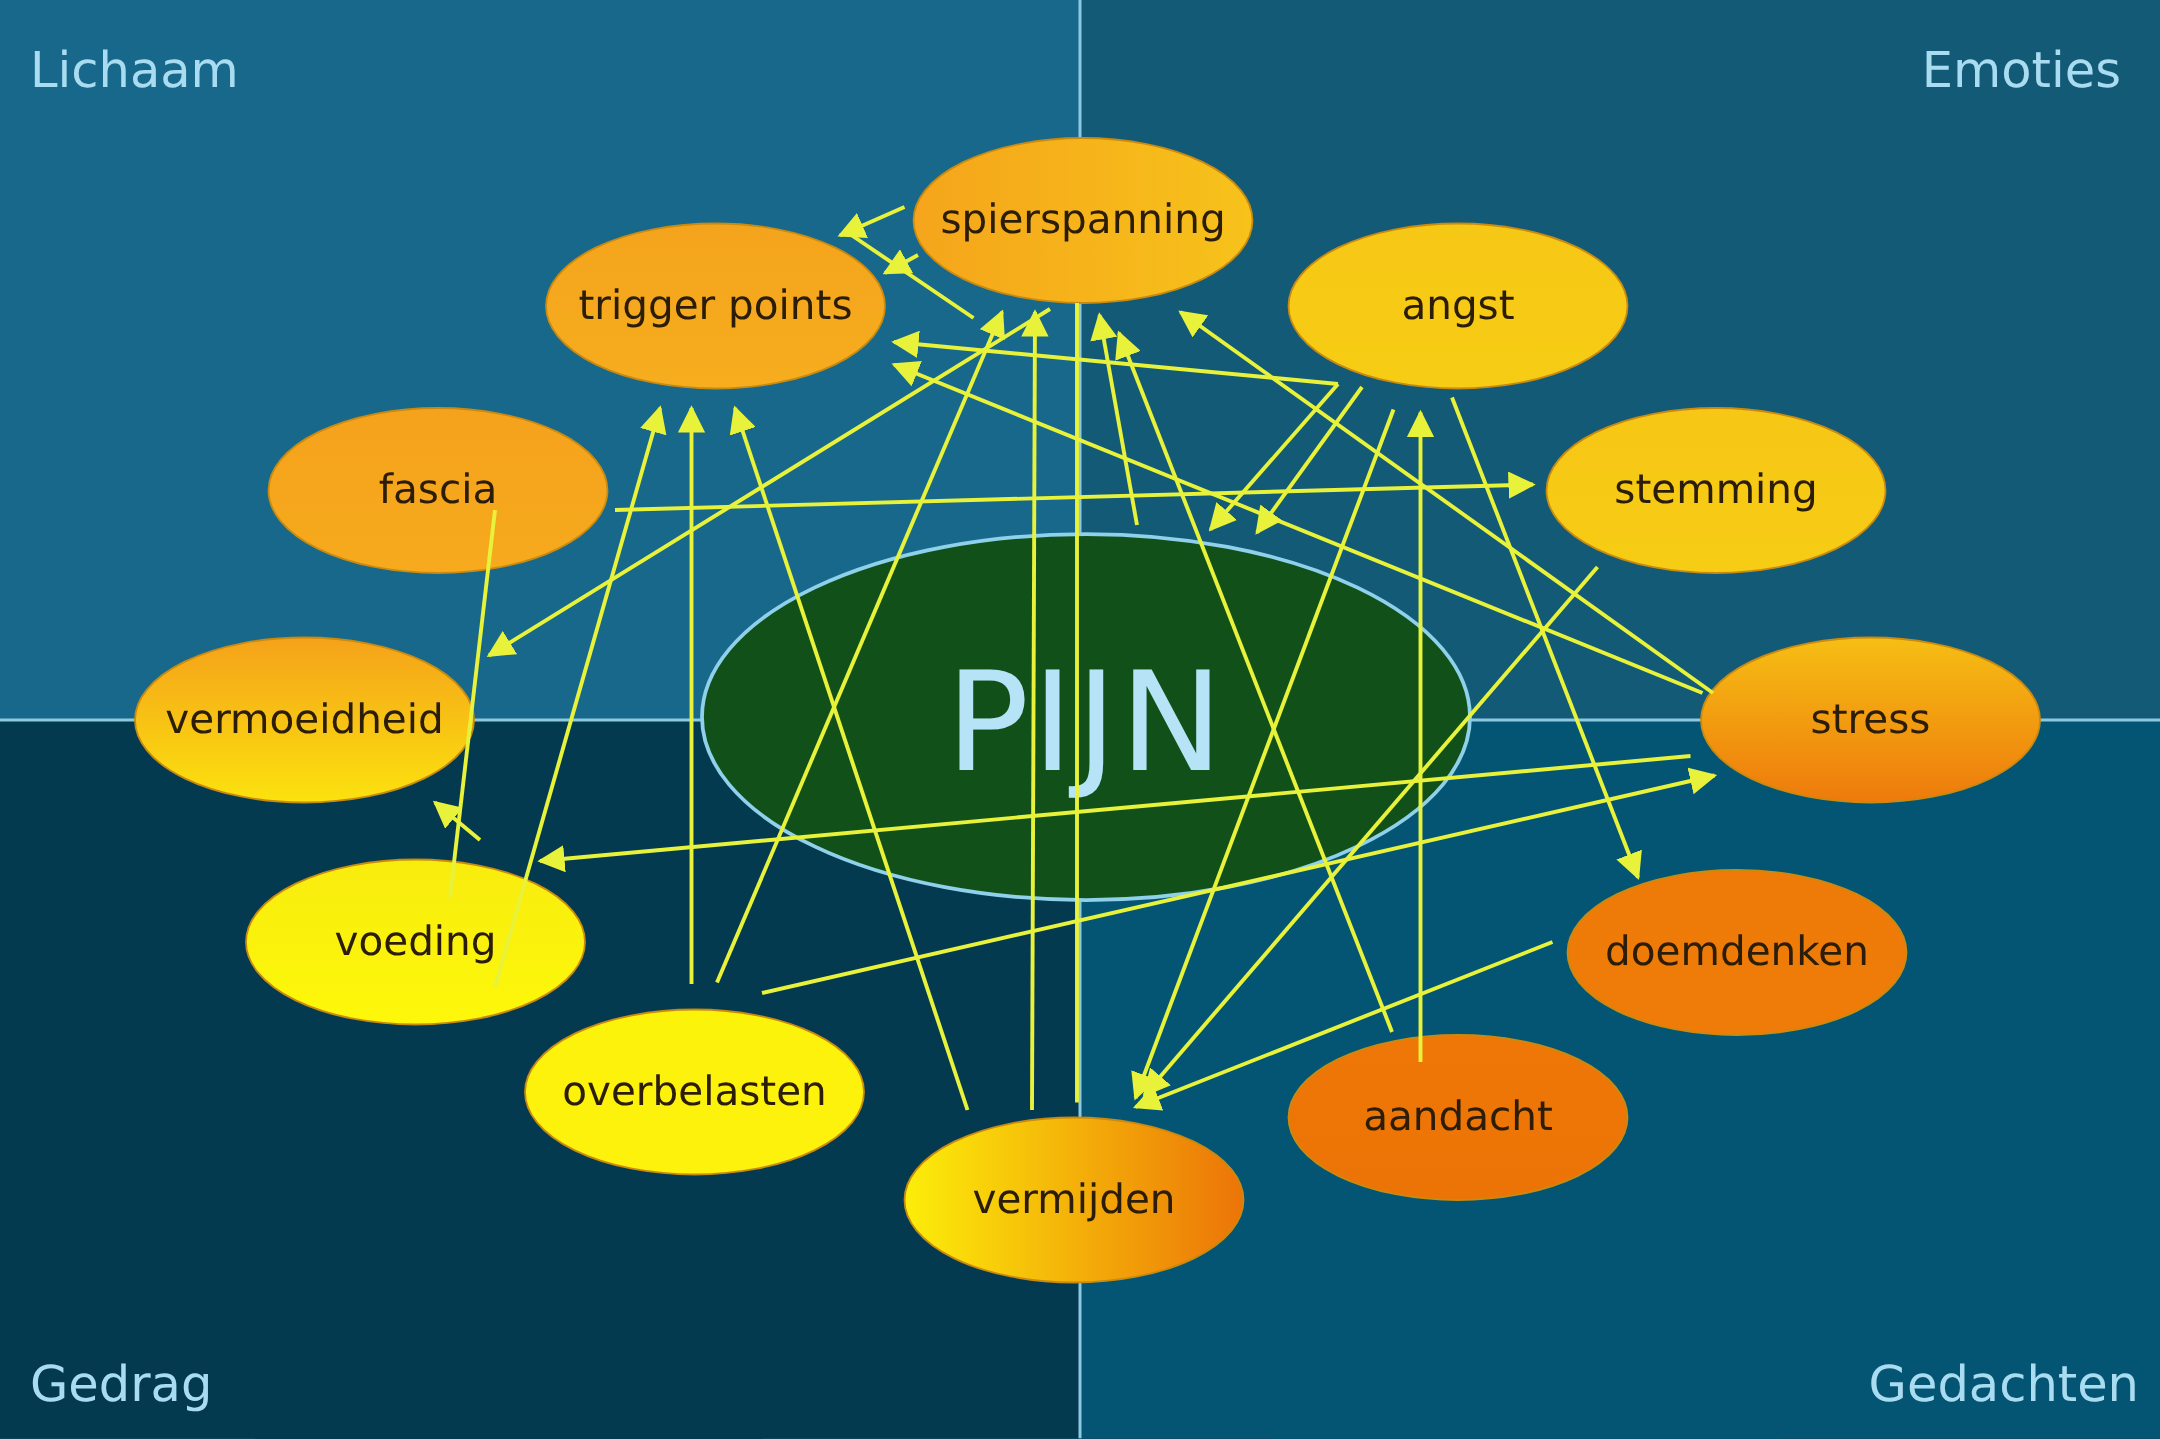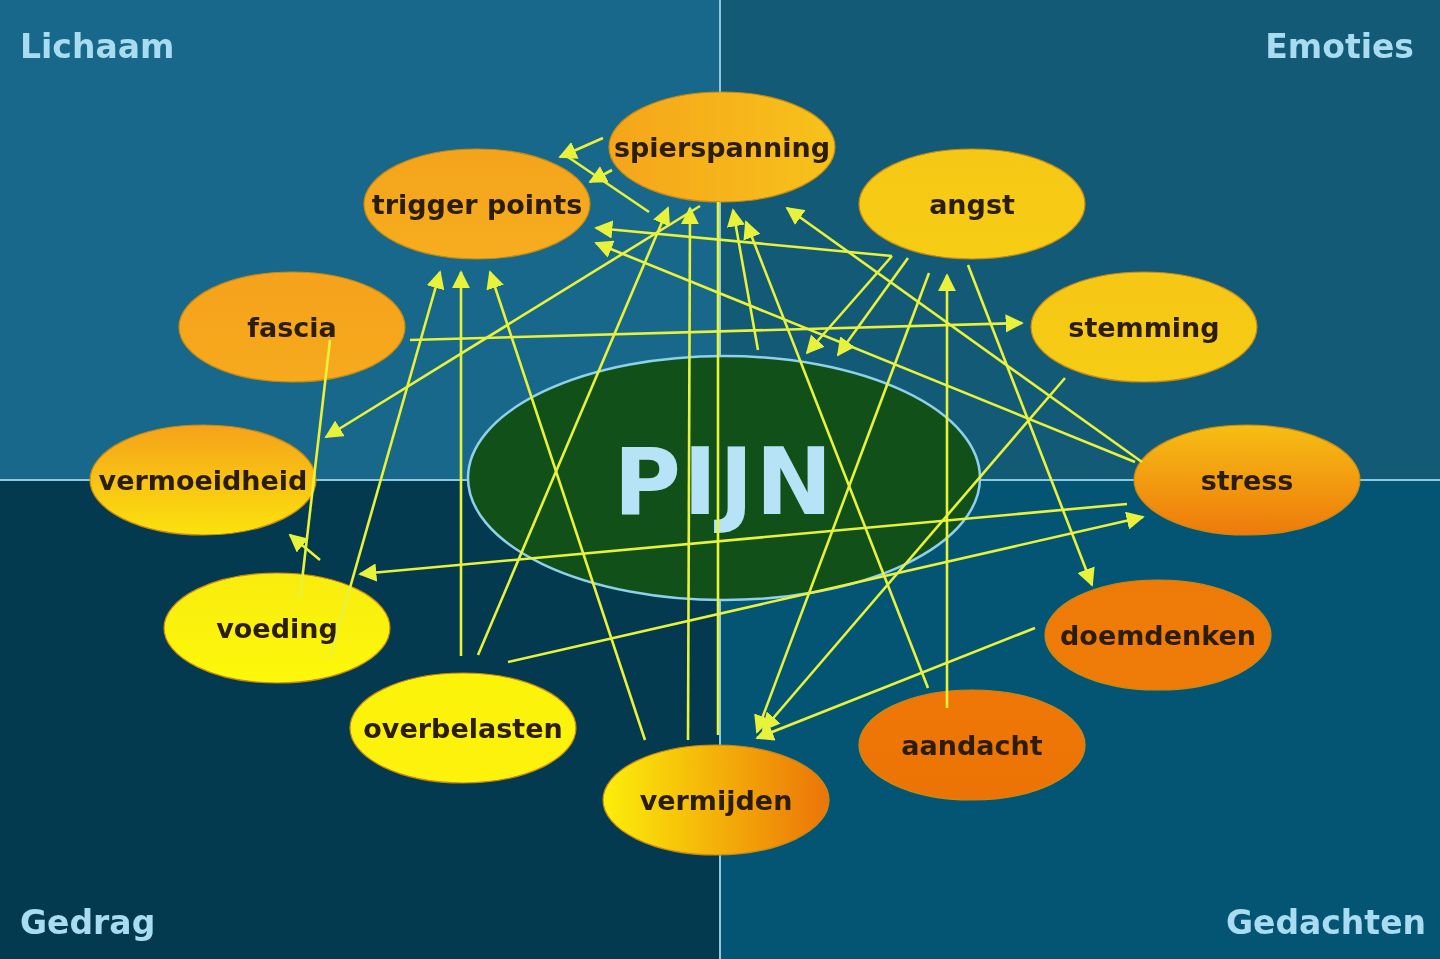--- a/index.html
+++ b/index.html
@@ -1,17 +1,17 @@
 <!DOCTYPE html>
 <html><head>
 <meta charset="utf-8">
 <style>
   html, body { margin: 0; padding: 0; background: #0e4a63; }
   body { width: 1440px; height: 959px; overflow: hidden; font-family: "DejaVu Sans", "Liberation Sans", sans-serif; }
-  #stage { position: relative; width: 1440px; height: 835px; font-weight: bold; }
+  #stage { position: relative; width: 1440px; height: 835px; }
   #stage svg { position: absolute; left: 0; top: 0; }
   .quad-label { font-family: "DejaVu Sans", sans-serif; font-size: 33px; fill: #a9dcf0; }
   .node-label { font-family: "DejaVu Sans", sans-serif; font-size: 27px; fill: #2b1d08; text-anchor: middle; dominant-baseline: central; }
   .center-label { font-family: "DejaVu Sans", sans-serif; font-size: 92px; fill: #b6e4f6; text-anchor: middle; dominant-baseline: central; letter-spacing: 2px; }
   .edge { stroke: #e8f23a; stroke-width: 2.6; fill: none; }
   .node { cursor: pointer; }
 </style>
 </head>
 <body>
 

